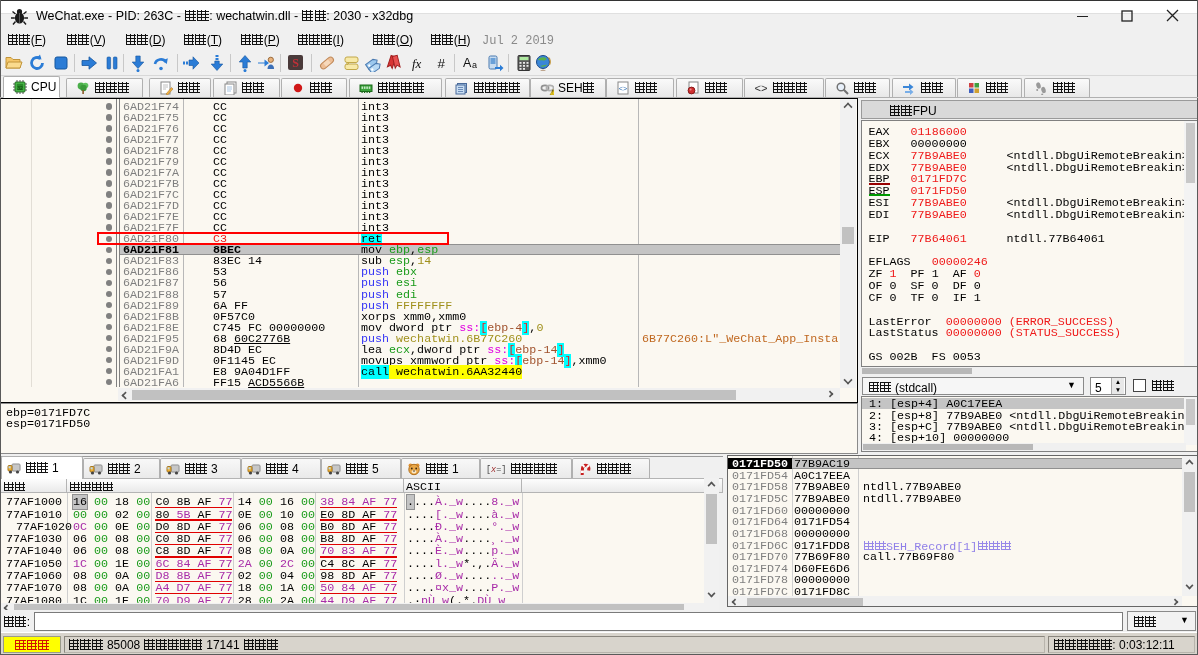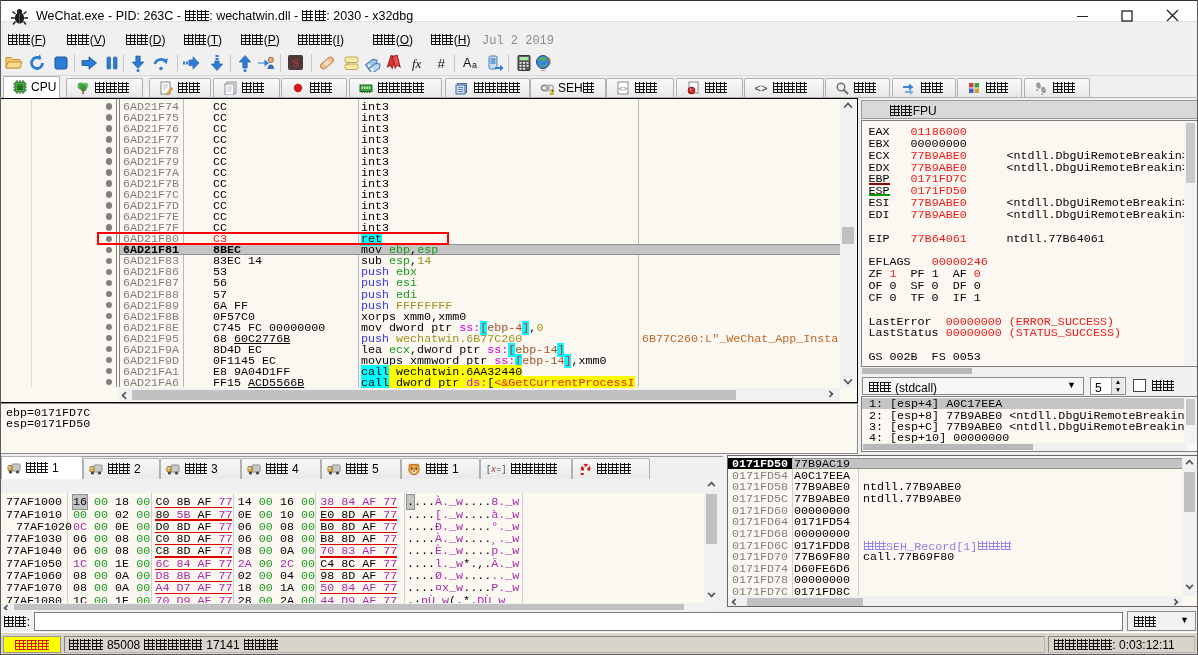--- a/index.html
+++ b/index.html
@@ -7,21 +7,21 @@
 .mono{font-family:"Liberation Mono",monospace;font-size:11.7px;line-height:1;white-space:pre}
 .cj{display:inline-block;width:.9em;height:.84em;margin:0 .045em;vertical-align:-4%;
  background:repeating-linear-gradient(0deg,currentcolor 0 1px,transparent 1px 3px),
  repeating-linear-gradient(90deg,currentcolor 0 1px,transparent 1px 4px);opacity:.92}
 .gray{color:#7f7f7f}.red{color:#ef1a1a}.grn{color:#1b9b1b}.oli{color:#a0901c}
 .blu{color:#3636f5}.mag{color:#e000e0}.sie{color:#a0522d}.pur{color:#a82ca8}
 .org{color:#c06820}.bl{color:#000}
 .cream{background:#fbf8f1}
 svg{display:block}
 </style></head><body>
-<div class="abs" style="left:0;top:0;width:1198px;height:22px;background:#fff;border-top:1px solid #333;border-bottom:1px solid #e0e0e0">
+<div class="abs" style="left:0;top:0;width:1198px;height:14px;background:#fff;border-top:1px solid #333;border-bottom:1px solid #e0e0e0">
     <svg class="abs" style="left:10px;top:6px" width="19" height="19" viewBox="0 0 19 19">
 <ellipse cx="9.5" cy="11" rx="4.6" ry="5.6" fill="#1a1a1a"></ellipse>
 <circle cx="9.5" cy="4.7" r="2.6" fill="#1a1a1a"></circle>
 <g stroke="#1a1a1a" stroke-width="1.4" fill="none">
 <path d="M5.5 7 2.5 4.5M13.5 7 16.5 4.5M4.8 11H1M14.2 11H18M5.5 14.5 3 17.5M13.5 14.5 16 17.5"></path>
       </g>
 <path d="M9.5 6v10" stroke="#555" stroke-width="1"></path>
     </svg>
     <div class="abs" style="left:36px;top:8px;font-size:12.5px;color:#000">WeChat.exe - PID: 263C - <b class="cj"></b><b class="cj"></b>: wechatwin.dll - <b class="cj"></b><b class="cj"></b>: 2030 - x32dbg</div>
     <div class="abs" style="left:1070px;top:3px;width:120px;height:24px;font-size:15px;color:#222">
@@ -402,21 +402,20 @@
     <div class="abs mono" style="left:212px;top:245.6px">8D4D EC</div>
     <div class="abs mono" style="left:360px;top:245.6px">lea <span class="grn">ecx</span>,dword ptr <span class="mag">ss:</span><span class="red" style="background:#00ffff">[</span><span class="sie">ebp-14</span><span class="red" style="background:#00ffff">]</span></div>
     <div class="abs mono gray" style="left:122px;top:256.7px">6AD21F9D</div>
     <div class="abs mono" style="left:212px;top:256.7px">0F1145 EC</div>
     <div class="abs mono" style="left:360px;top:256.7px">movups xmmword ptr <span class="mag">ss:</span><span class="red" style="background:#00ffff">[</span><span class="sie">ebp-14</span><span class="red" style="background:#00ffff">]</span>,xmm0</div>
     <div class="abs mono gray" style="left:122px;top:267.7px">6AD21FA1</div>
     <div class="abs mono" style="left:212px;top:267.7px">E8 9A04D1FF</div>
     <div class="abs mono" style="left:360px;top:267.7px"><span style="background:#00ffff">call</span><span style="background:#ffff00"> wechatwin.6AA32440</span></div>
     <div class="abs mono gray" style="left:122px;top:278.7px">6AD21FA6</div>
     <div class="abs mono" style="left:212px;top:278.7px">FF15 <u>ACD5566B</u></div>
-    <div class="abs mono" style="left:360px;top:278.7px"><span style="background:#00ffff">call</span><span style="background:#ffff00"> dword ptr <span class="mag">ds:</span>[<span class="red">&lt;&amp;GetCurrentProcessI</span></span></div>
     <div class="abs mono org" style="left:641px;top:234.6px;width:198px;overflow:hidden">6B77C260:L"_WeChat_App_Insta</div>
     <div class="abs" style="left:96px;top:133.2px;width:352px;height:13.0px;border:2.5px solid #f00"></div>
     <div class="abs" style="left:839px;top:0;width:16px;height:289px;background:#f1f1f1">
 <div class="abs" style="left:4px;top:4px;width:8px;height:8px;border-top:2.2px solid #555;border-left:2.2px solid #555;transform:rotate(45deg) scale(.8)"></div>
 <div class="abs" style="left:4px;top:277px;width:8px;height:8px;border-bottom:2.2px solid #555;border-right:2.2px solid #555;transform:rotate(45deg) scale(.8)"></div>
 <div class="abs" style="left:2px;top:128px;width:12px;height:17px;background:#c1c1c1"></div>
     </div>
     <div class="abs" style="left:117px;top:289px;width:722px;height:12.5px;background:#f1f1f1">
 <div class="abs" style="left:4px;top:3.5px;width:7px;height:7px;border-bottom:2.2px solid #555;border-left:2.2px solid #555;transform:rotate(45deg) scale(.8)"></div>
 <div class="abs" style="left:14px;top:1.5px;width:604px;height:10px;background:#c1c1c1"></div>
@@ -559,20 +558,28 @@
       <span style="white-space:pre"><b class="cj"></b><b class="cj"></b><b class="cj"></b><b class="cj"></b></span>
     </div>
     <div class="abs" style="left:572px;background:linear-gradient(#f8f8f8,#e9e9e9);height:21px;top:3px;width:78px;border:1px solid #b0b0b0;border-bottom:none;border-radius:2px 2px 0 0;display:flex;align-items:center;font-size:12px;color:#000">
       <svg width="14" height="14" viewBox="0 0 14 14" style="margin:0 4px 0 5px;flex:none">
         <path d="M4.2 13 4.5 6.3a3.2 3.2 0 1 1 6.4.2l-.3 2" fill="none" stroke="#c82020" stroke-width="3"></path>
         <path d="M4.3 11 4.5 8.5M4.7 4.5 6.2 3.2M9.2 3.4 10.6 5" stroke="#fff" stroke-width="3"></path>
       </svg>
       <span style="white-space:pre"><b class="cj"></b><b class="cj"></b><b class="cj"></b></span>
     </div>
     <div class="abs" style="left:0;top:0.5px;width:723px;height:1px;background:#9a9a9a"></div>
+    <div class="abs" style="left:0;top:23px;width:723px;height:14.5px;background:linear-gradient(#fdfdfd,#e9e9e9);border:1px solid #b4b4b4;border-left:none;font-size:11px">
+      <span class="abs" style="left:4px;top:1.5px"><b class="cj"></b><b class="cj"></b></span>
+      <span class="abs" style="left:70px;top:1.5px"><b class="cj"></b><b class="cj"></b><b class="cj"></b><b class="cj"></b></span>
+      <span class="abs mono" style="left:406px;top:2.5px">ASCII</span>
+      <div class="abs" style="left:66px;top:0;width:1px;height:14px;background:#b4b4b4"></div>
+      <div class="abs" style="left:403px;top:0;width:1px;height:14px;background:#b4b4b4"></div>
+      <div class="abs" style="left:521px;top:0;width:1px;height:14px;background:#b4b4b4"></div>
+    </div>
     <div class="abs cream" style="left:0;top:37.5px;width:704px;height:110px;overflow:hidden;border-left:1px solid #b4b4b4">
       <div class="abs" style="left:66px;top:0;width:1px;height:110px;background:#cfcfcf"></div>
       <div class="abs" style="left:149.5px;top:0;width:1px;height:110px;background:#cfcfcf"></div>
       <div class="abs" style="left:231.9px;top:0;width:1px;height:110px;background:#cfcfcf"></div>
       <div class="abs" style="left:314.3px;top:0;width:1px;height:110px;background:#cfcfcf"></div>
       <div class="abs" style="left:403px;top:0;width:1px;height:110px;background:#cfcfcf"></div>
       <div class="abs" style="left:521px;top:0;width:1px;height:110px;background:#cfcfcf"></div>
       <div class="abs mono" style="left:5px;top:4.8px">77AF1000</div>
       <div class="abs mono" style="left:72px;top:4.8px"><span class="bl" style="background:#c4c4c4;outline:1px solid #909090">16</span> <span class="grn">00</span> <span class="bl">18</span> <span class="grn">00</span></div>
       <div class="abs mono" style="left:154.4px;top:4.8px"><span class="bl">C0</span> <span class="bl">8B</span> <span class="bl">AF</span> <span class="pur">77</span><i class="abs" style="left:0;top:9.9px;width:76.5px;height:1.3px;background:#e00000"></i></div>

